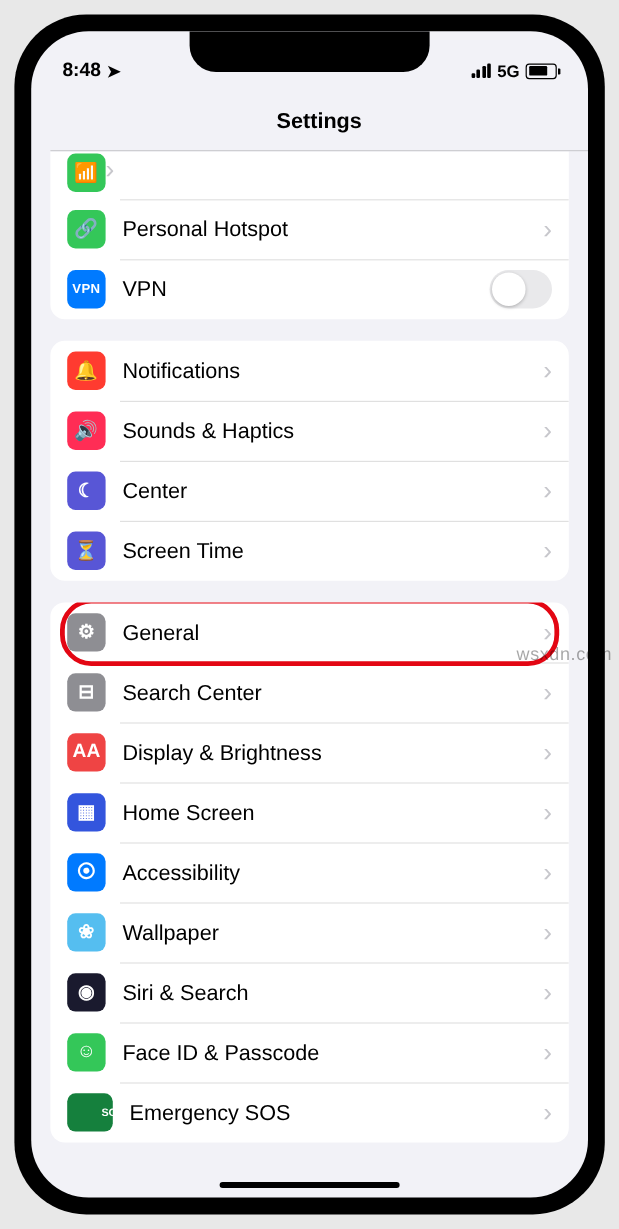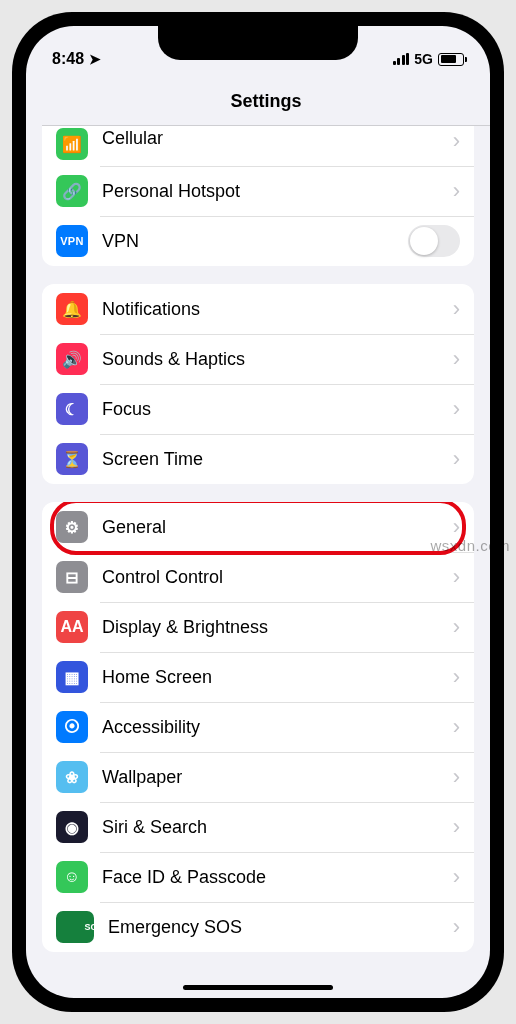--- a/index.html
+++ b/index.html
@@ -122,21 +122,20 @@
     </div>
 
     <div class="nav-header">
       <span>Settings</span>
     </div>
 
     <div class="scroll" id="scroll">
         <div class="group">
           <div class="row" style="height: 40px; align-items: flex-start; padding-top: 2px;">
             <div class="icon-box" style="background: rgb(52, 199, 89); font-size: 16px;">📶</div>
-            <div class="label">Cellular</div>
             <div class="chev">›</div>
           </div>
           <div class="row">
             <div class="icon-box" style="background: rgb(52, 199, 89); font-size: 16px;">🔗</div>
             <div class="label">Personal Hotspot</div>
             <div class="chev">›</div>
           </div>
           <div class="row">
             <div class="vpn-badge">VPN</div>
             <div class="label">VPN</div>
@@ -151,39 +150,39 @@
             <div class="label">Notifications</div>
             <div class="chev">›</div>
           </div>
           <div class="row">
             <div class="icon-box" style="background: rgb(255, 45, 85); font-size: 16px;">🔊</div>
             <div class="label">Sounds &amp; Haptics</div>
             <div class="chev">›</div>
           </div>
           <div class="row">
             <div class="icon-box" style="background: rgb(88, 86, 214); font-size: 16px;">☾</div>
-            <div class="label">Focus</div>
+            <div class="label">Center</div>
             <div class="chev">›</div>
           </div>
           <div class="row">
             <div class="icon-box" style="background: rgb(88, 86, 214); font-size: 16px;">⏳</div>
             <div class="label">Screen Time</div>
             <div class="chev">›</div>
           </div>
         </div>
         <div class="group">
           <div class="row" style="position: relative;">
             <div class="icon-box" style="background: rgb(142, 142, 147); font-size: 16px;">⚙</div>
             <div class="label">General</div>
             <div class="chev">›</div>
             <div class="highlight-ring" style="top: -3px;"></div>
           </div>
           <div class="row">
             <div class="icon-box" style="background: rgb(142, 142, 147); font-size: 16px;">⊟</div>
-            <div class="label">Control Control</div>
+            <div class="label">Search Center</div>
             <div class="chev">›</div>
           </div>
           <div class="row">
             <div class="icon-box" style="background: #ef4444; font-size: 16px;">AA</div>
             <div class="label">Display &amp; Brightness</div>
             <div class="chev">›</div>
           </div>
           <div class="row">
             <div class="icon-box" style="background: rgb(51, 85, 221); font-size: 16px;">▦</div>
             <div class="label">Home Screen</div>

